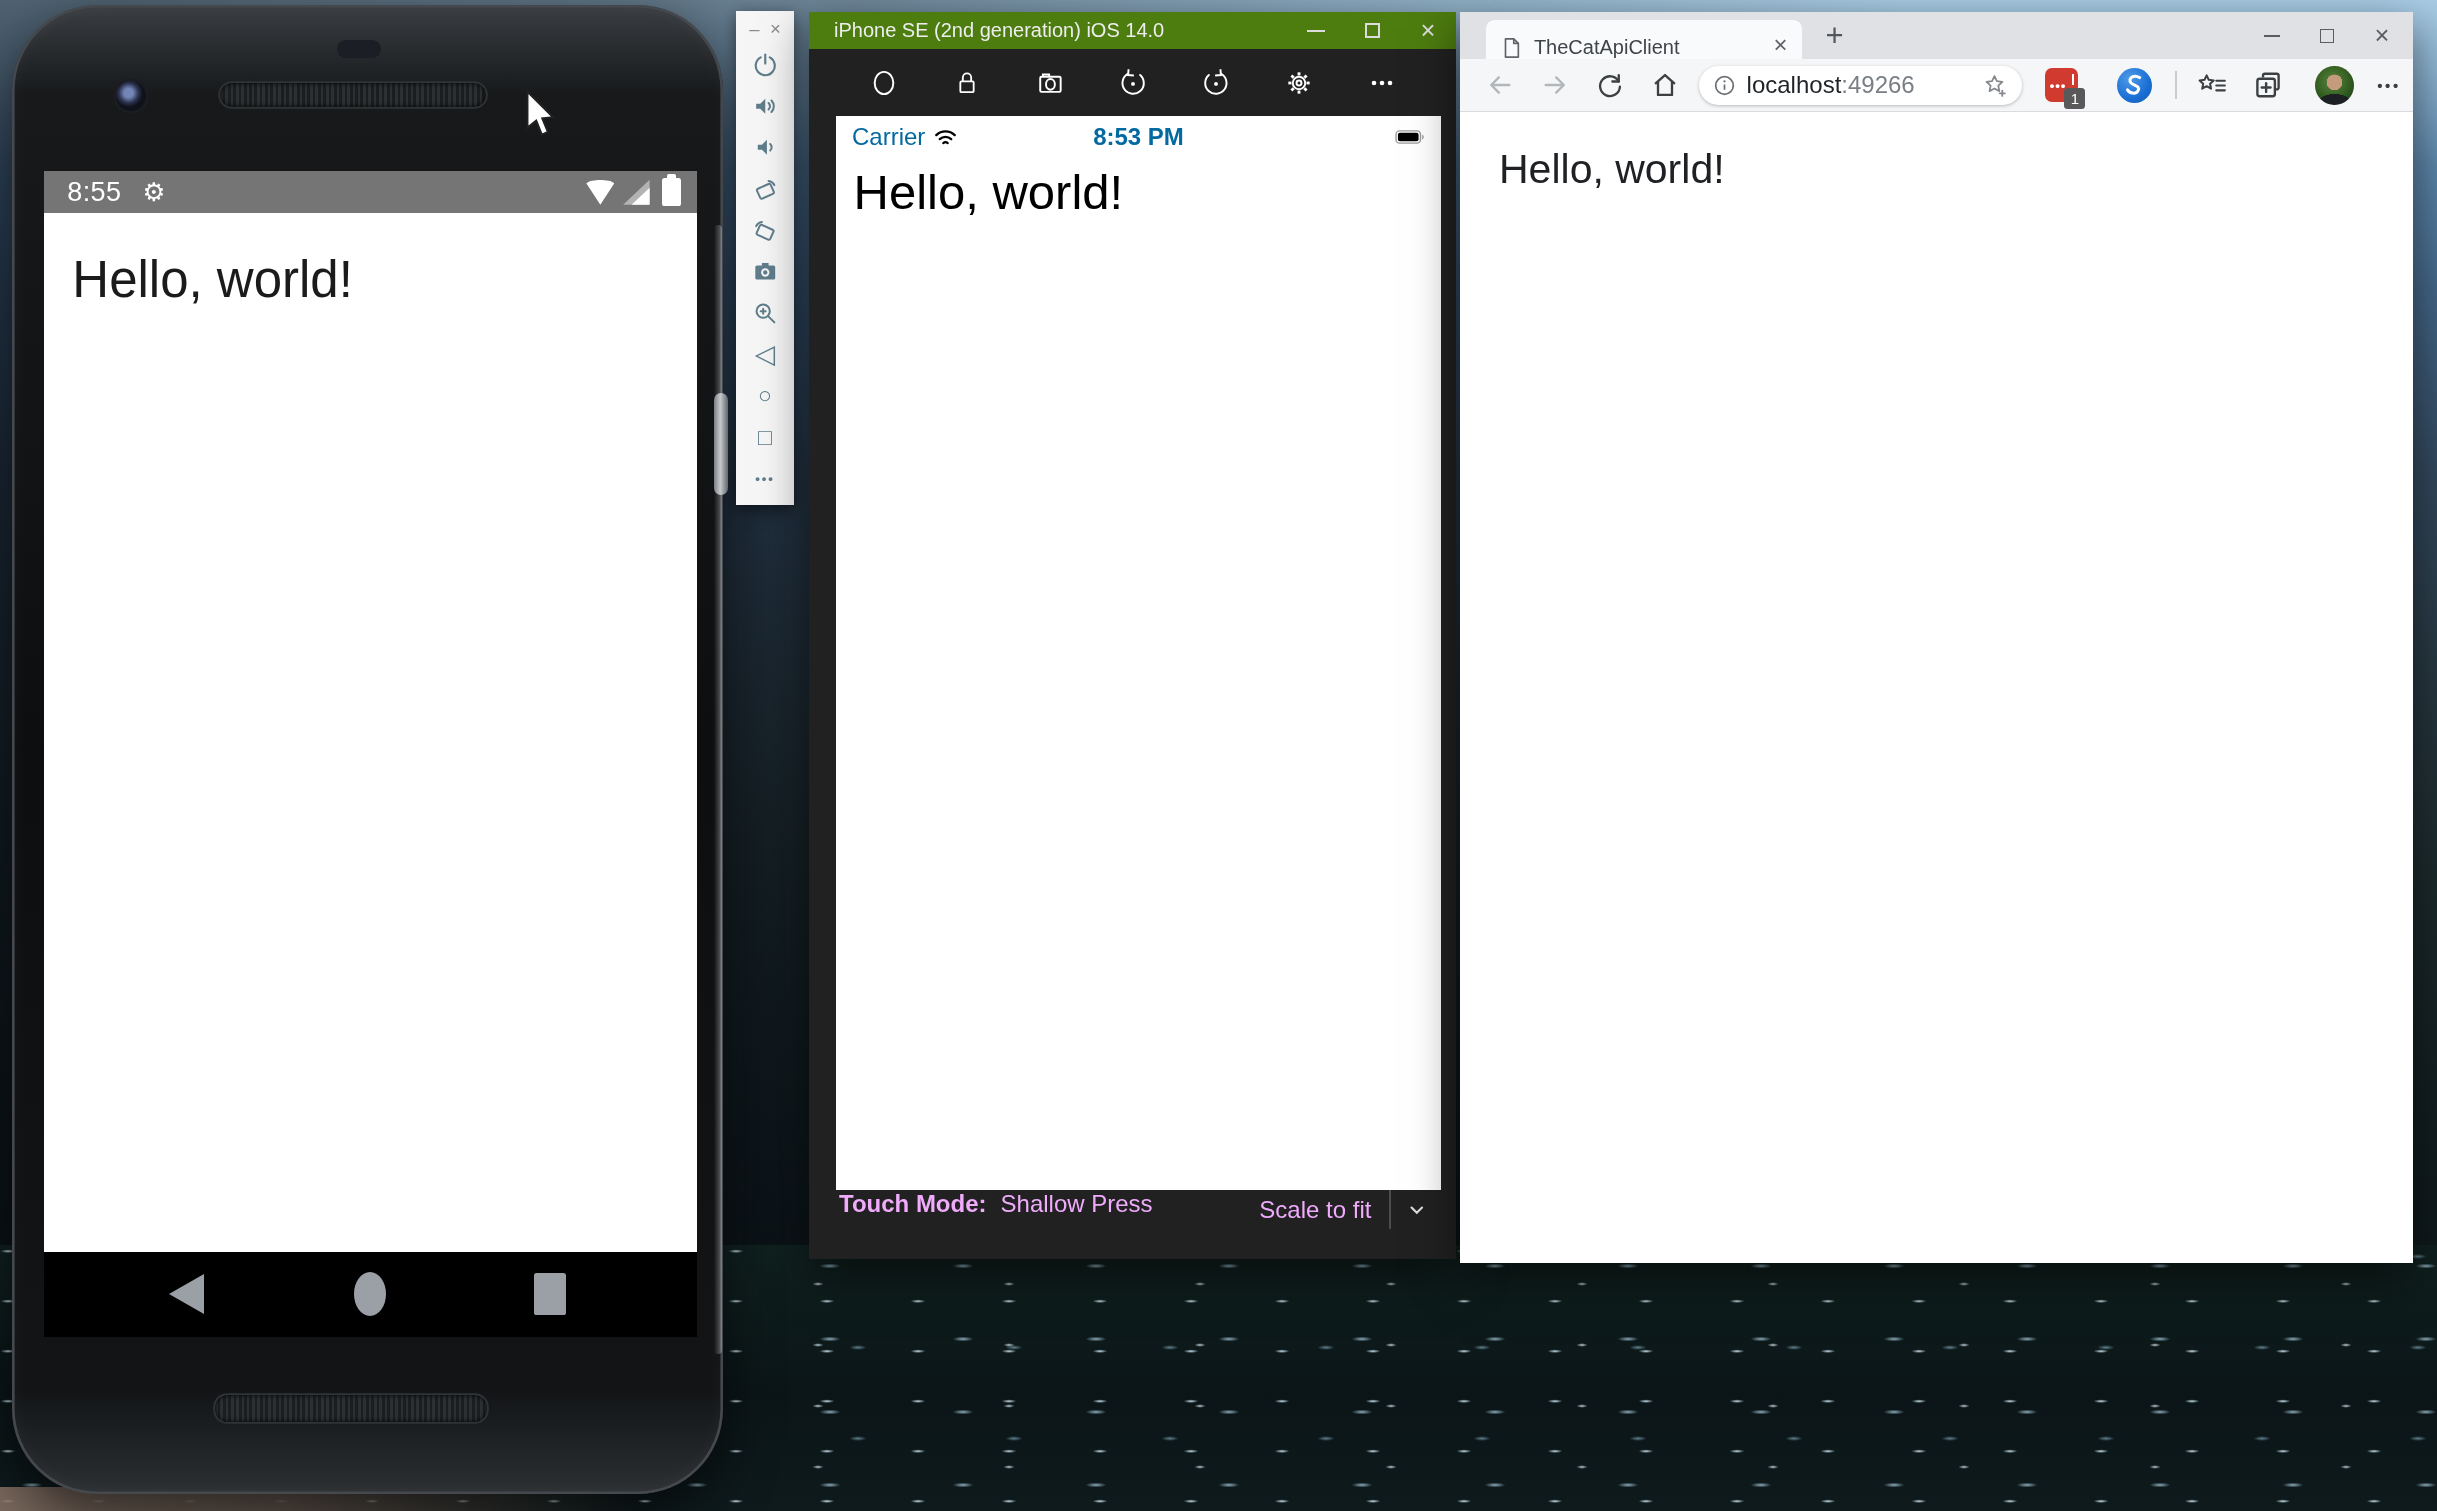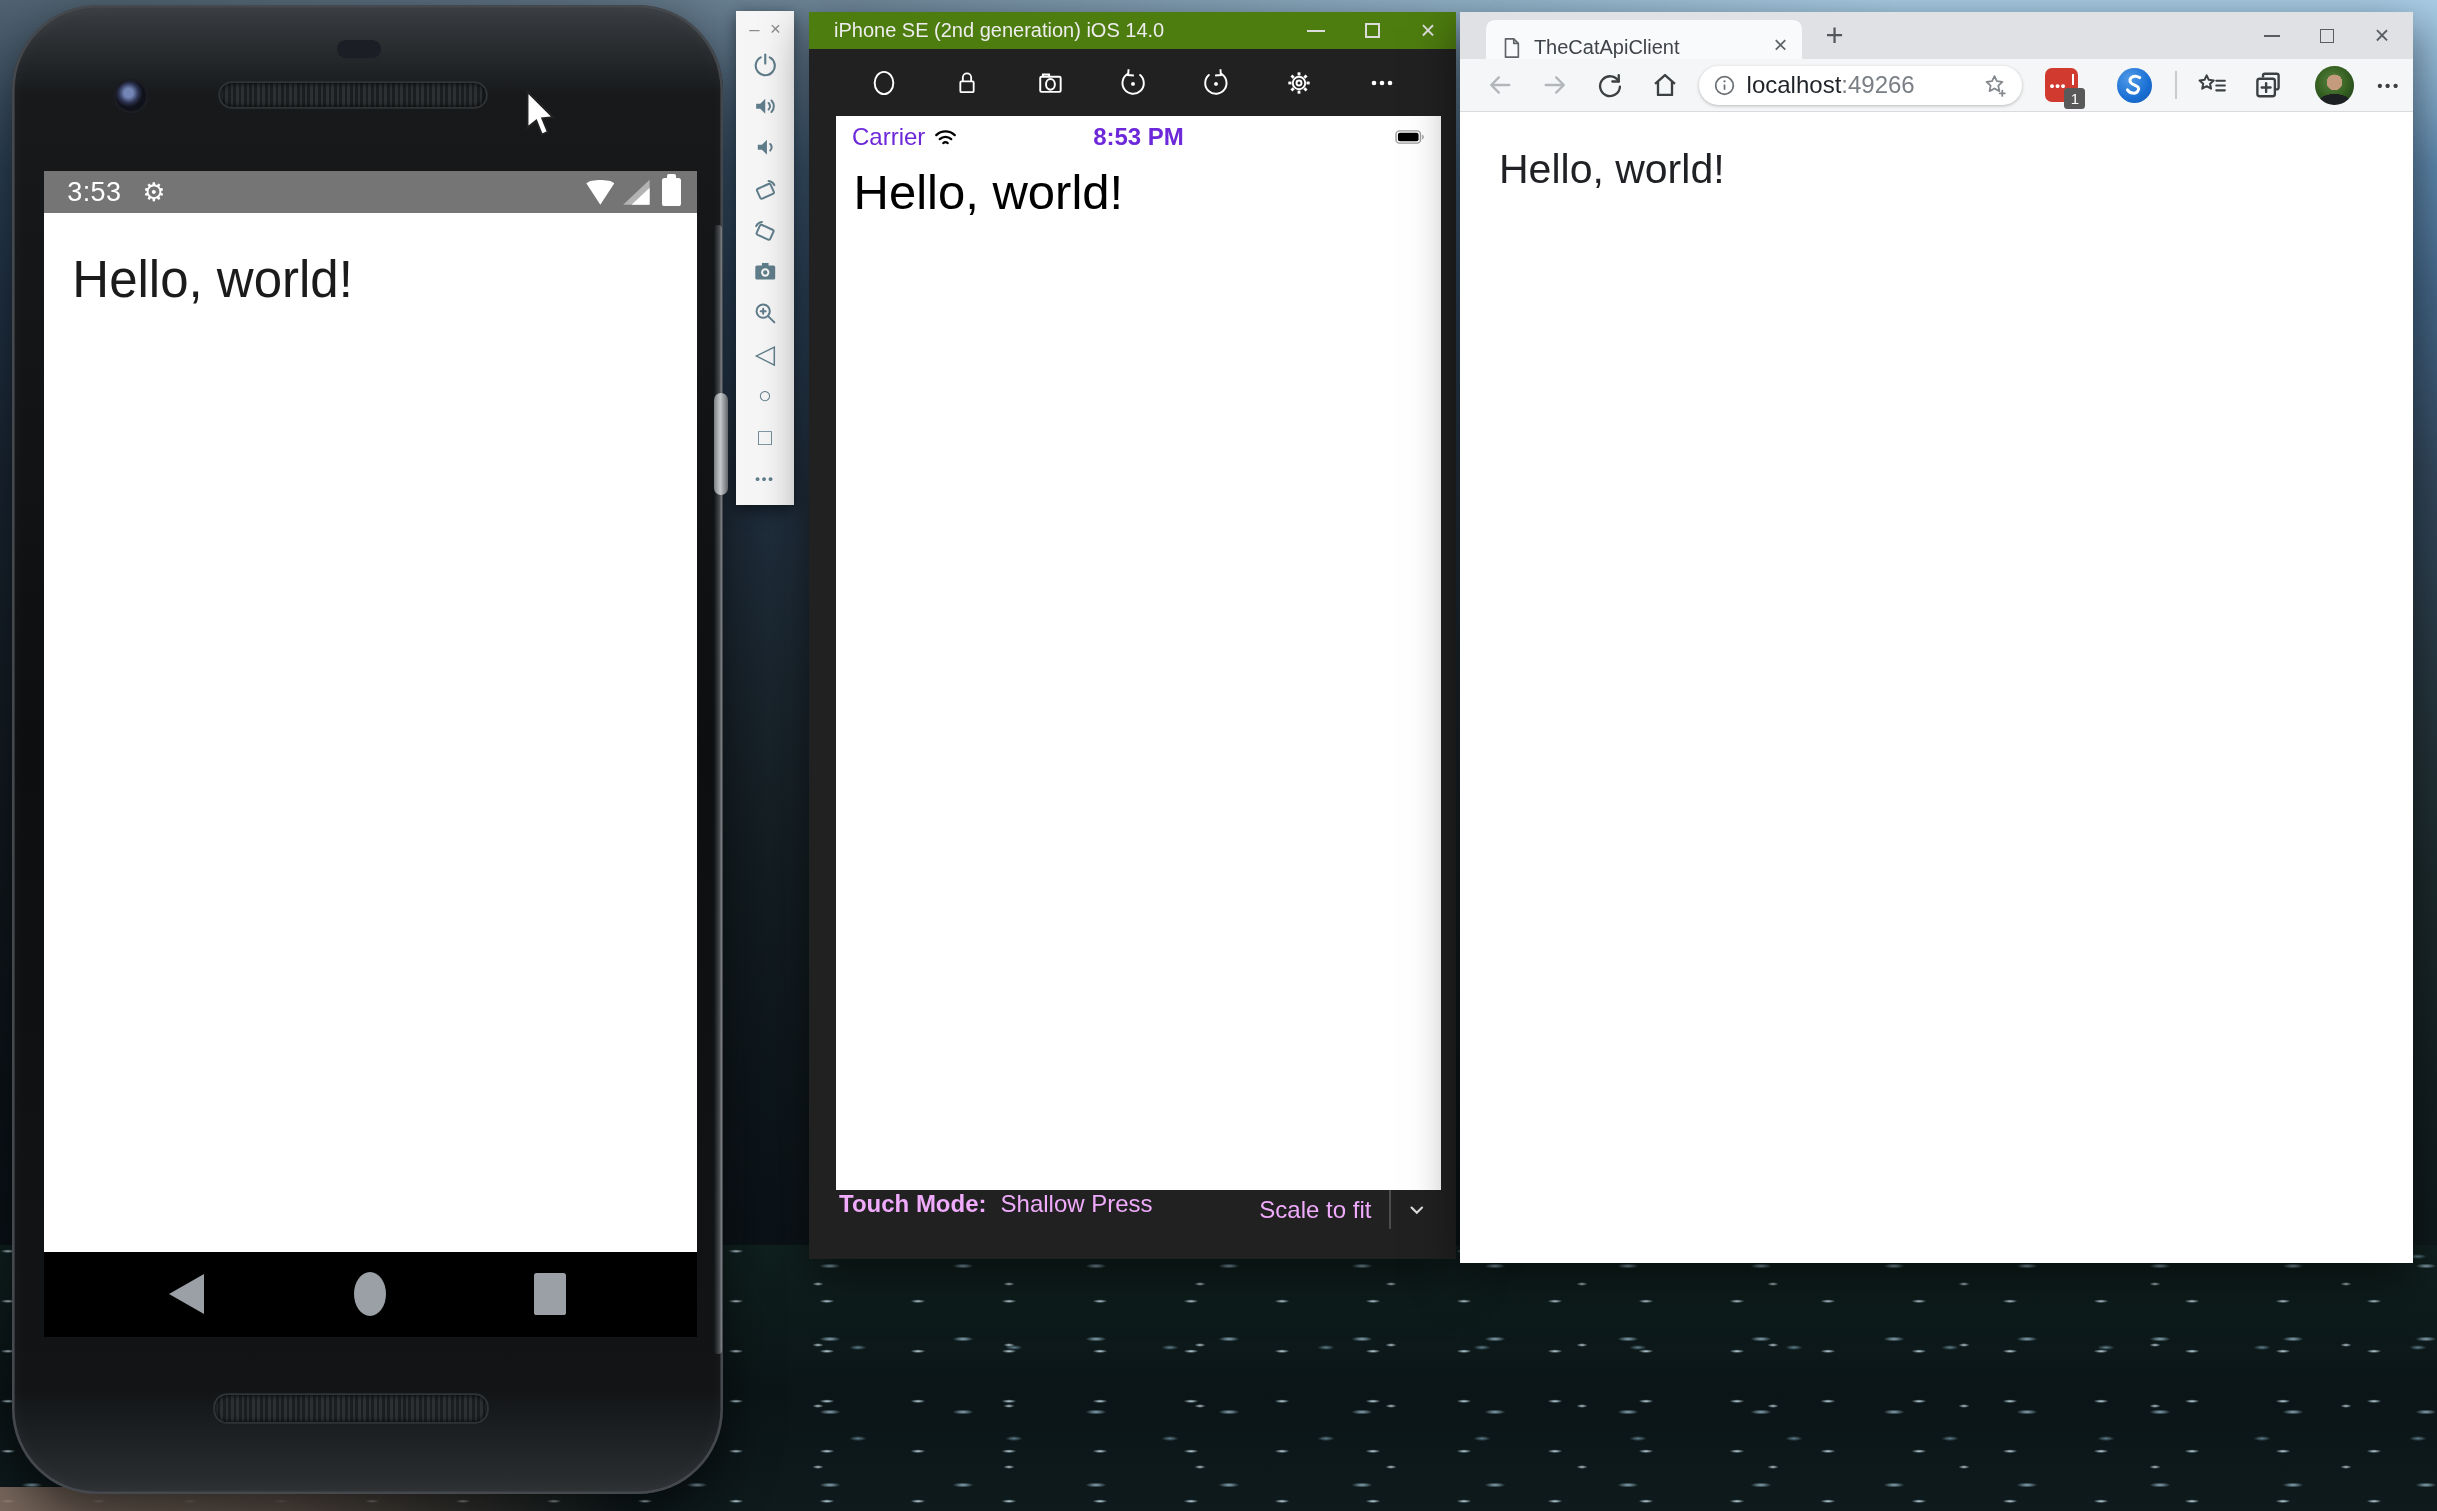--- a/index.html
+++ b/index.html
@@ -81,21 +81,21 @@
     color:#ededed; font-size:20px; }
   .sim-ctrls { margin-left:auto; display:flex; height:100%; }
   .sim-ctrls .wbtn { width:56px; display:flex; align-items:center; justify-content:center; color:#dcdcdc; }
   .i-min { width:17.6px; height:1.8px; background:#dcdcdc; }
   .i-max { width:15px; height:15px; border:2.6px solid #dcdcdc; }
   .x28 { font-size:25.6px; line-height:1; }
   .sim-toolbar { height:67px; display:flex; align-items:center; justify-content:space-between; padding:0 55px; }
   .sim-toolbar .tb { display:flex; align-items:center; justify-content:center; width:39px; height:39px; }
   .sim-screen { position:absolute; left:27px; top:104px; width:605px; height:1074px; background:#fff; }
   .ios-status { position:relative; display:flex; align-items:center; height:42px; padding:12px 16px;
-    font-size:24px; color:#6d28d9; }
+    font-size:24px; color:#0369a1; }
   .ios-time { position:absolute; left:0; right:0; text-align:center; font-weight:bold; font-size:24px; }
   .ios-batt { margin-left:auto; }
   .ios-hello { margin:5.3px 0 0 17.6px; font-size:49px; color:#000; }
   .sim-footer { position:absolute; left:0; right:0; bottom:0; height:69px; display:flex; align-items:flex-start;
     padding:0 30px; color:#f0abfc; font-size:24px; }
   .sim-footer .lbl { font-weight:bold; margin-right:14px; }
   .sim-footer .right { margin-left:auto; display:flex; align-items:center; gap:17.6px; }
   .vdiv { width:1.8px; height:39px; background:#4c4c4c; }
 
   
@@ -154,21 +154,21 @@
   <div class="phone">
     <div class="rim-right"></div>
     <div class="pwr-btn"></div>
     <div class="cam"></div>
     <div class="grille spk-top"></div>
     <div class="grille spk-bot"></div>
     <div class="notch"></div>
 
     <div class="phone-screen">
       <div class="andr-status">
-        <span class="andr-time">3:53</span>
+        <span class="andr-time">8:55</span>
         <span class="andr-gear">⚙</span>
         <span class="sp"></span>
         <span class="a-wifi"></span>
         <span class="a-signal"></span>
         <span class="a-batt"></span>
       </div>
       <div class="andr-white">
         <div class="andr-hello">Hello, world!</div>
       </div>
       <div class="andr-nav">

